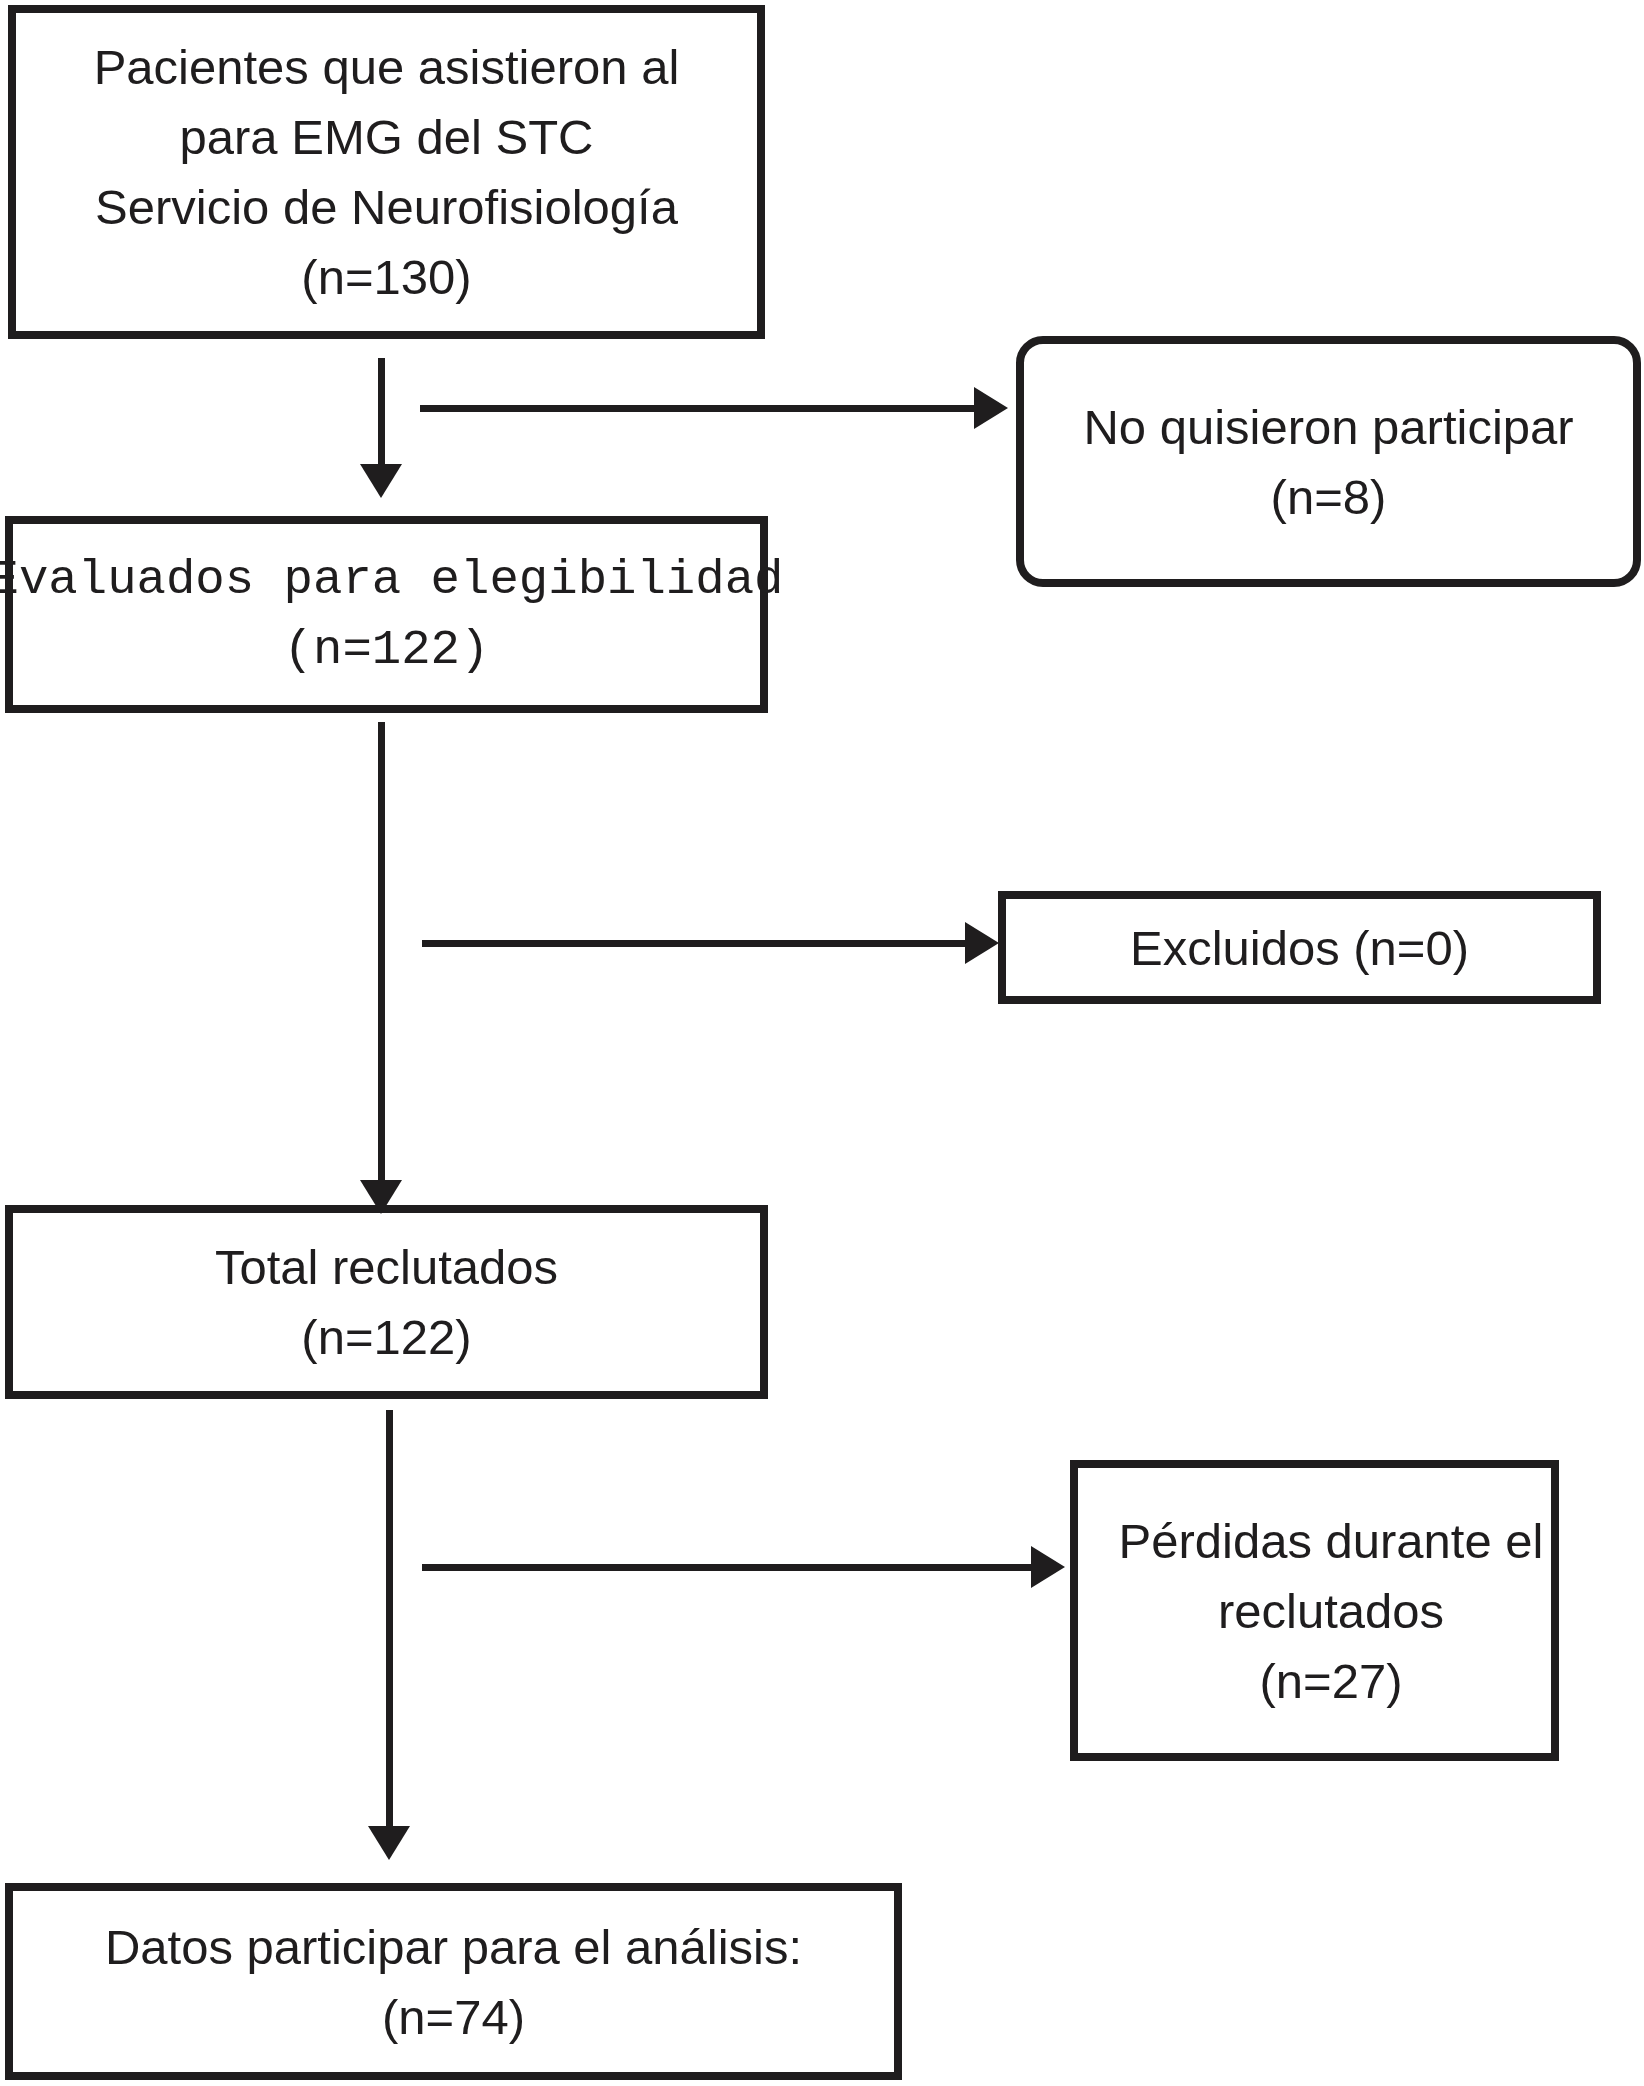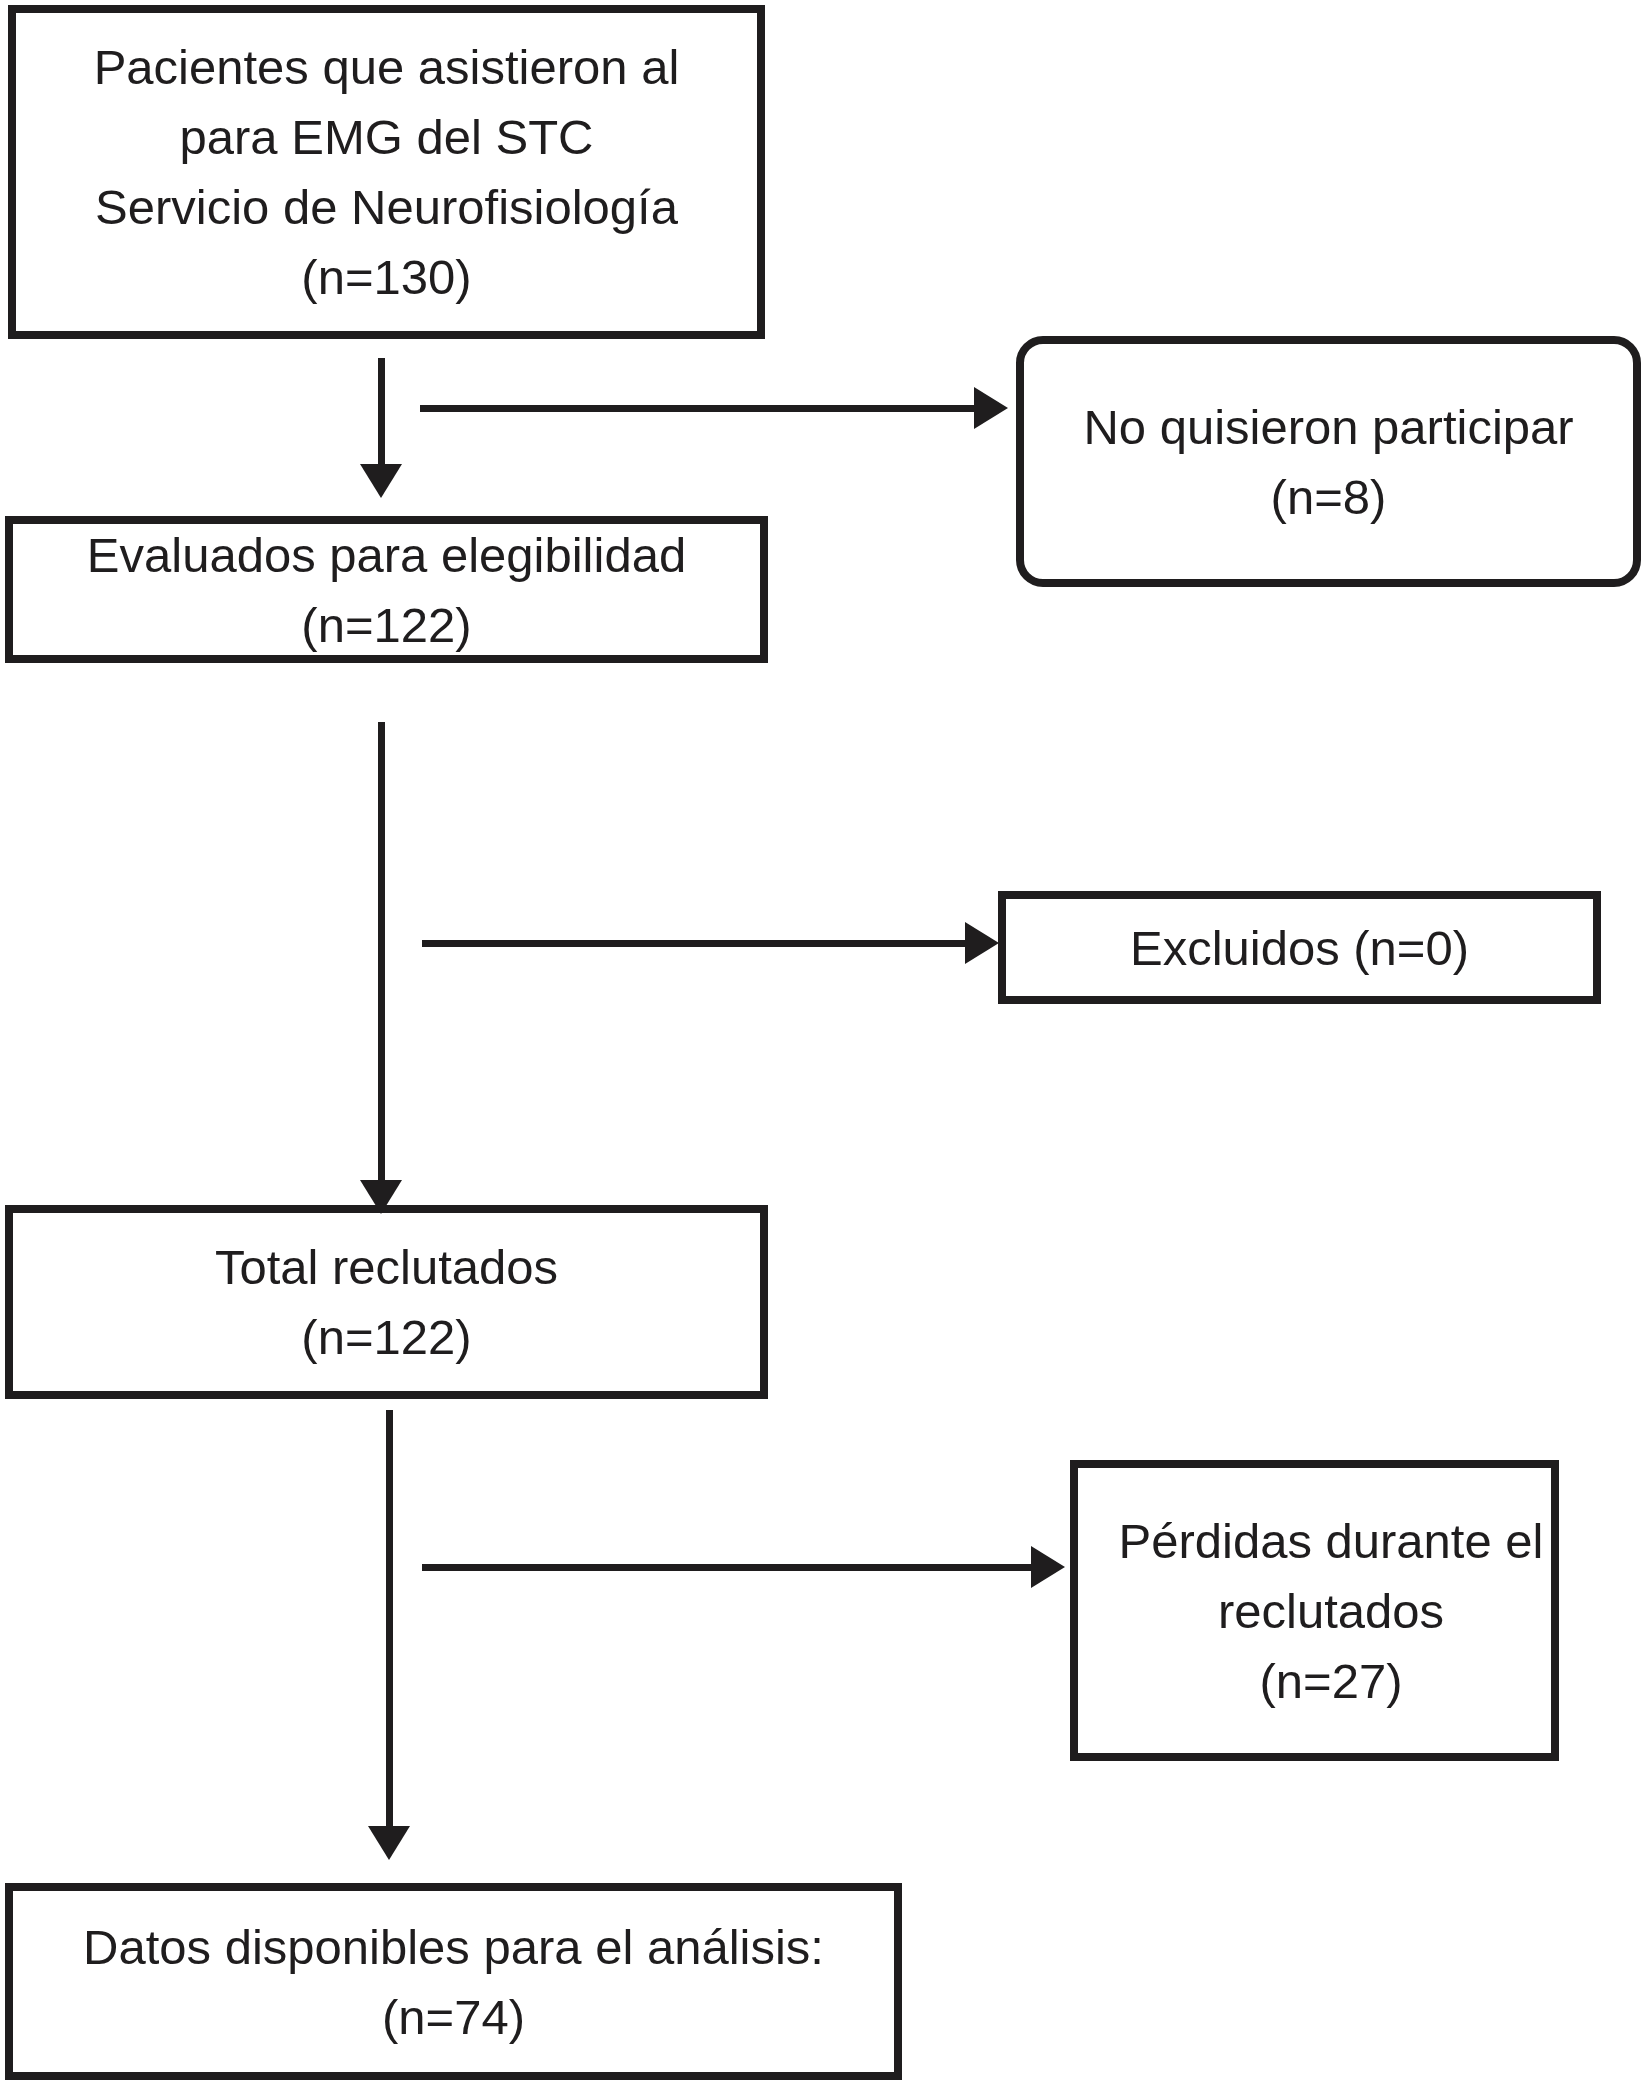--- a/index.html
+++ b/index.html
@@ -32,21 +32,21 @@
     text-align: center;
     font-size: 49px;
     line-height: 70px;
     white-space: nowrap;
   }
   .box .line { display: block; }
 
   
   #box-pacientes     { left: 8px;    top: 5px;    width: 757px; height: 334px; }
   #box-no-participar { left: 1016px; top: 336px;  width: 625px; height: 251px; border-radius: 27px; }
-  #box-evaluados     { left: 5px;    top: 516px;  width: 763px; height: 147px; }
+  #box-evaluados     { left: 5px;    top: 516px;  width: 763px; height: 197px; font-family: Liberation Mono, monospace; }
   #box-excluidos     { left: 998px;  top: 891px;  width: 603px; height: 113px; }
   #box-reclutados    { left: 5px;    top: 1205px; width: 763px; height: 194px; }
   #box-perdidas      { left: 1070px; top: 1460px; width: 489px; height: 301px; padding-left: 33px; }
   #box-datos         { left: 5px;    top: 1883px; width: 897px; height: 197px; }
 
   
   .arrow-v { position: absolute; width: 42px; }
   .arrow-v .shaft {
     position: absolute; left: calc(50% - 3.5px); top: 0; bottom: 28px;
     width: 7px; background: var(--ink);
@@ -108,21 +108,21 @@
     <span class="line">(n=122)</span>
   </div>
 
   <div class="box" id="box-perdidas">
     <span class="line">Pérdidas durante el</span>
     <span class="line">reclutados</span>
     <span class="line">(n=27)</span>
   </div>
 
   <div class="box" id="box-datos">
-    <span class="line">Datos disponibles para el análisis:</span>
+    <span class="line">Datos participar para el análisis:</span>
     <span class="line">(n=74)</span>
   </div>
 
   <div class="arrow-v" id="arrow-pacientes-to-evaluados">
     <div class="shaft"></div>
     <div class="head"></div>
   </div>
 
   <div class="arrow-h" id="arrow-branch-no-participar">
     <div class="shaft"></div>

